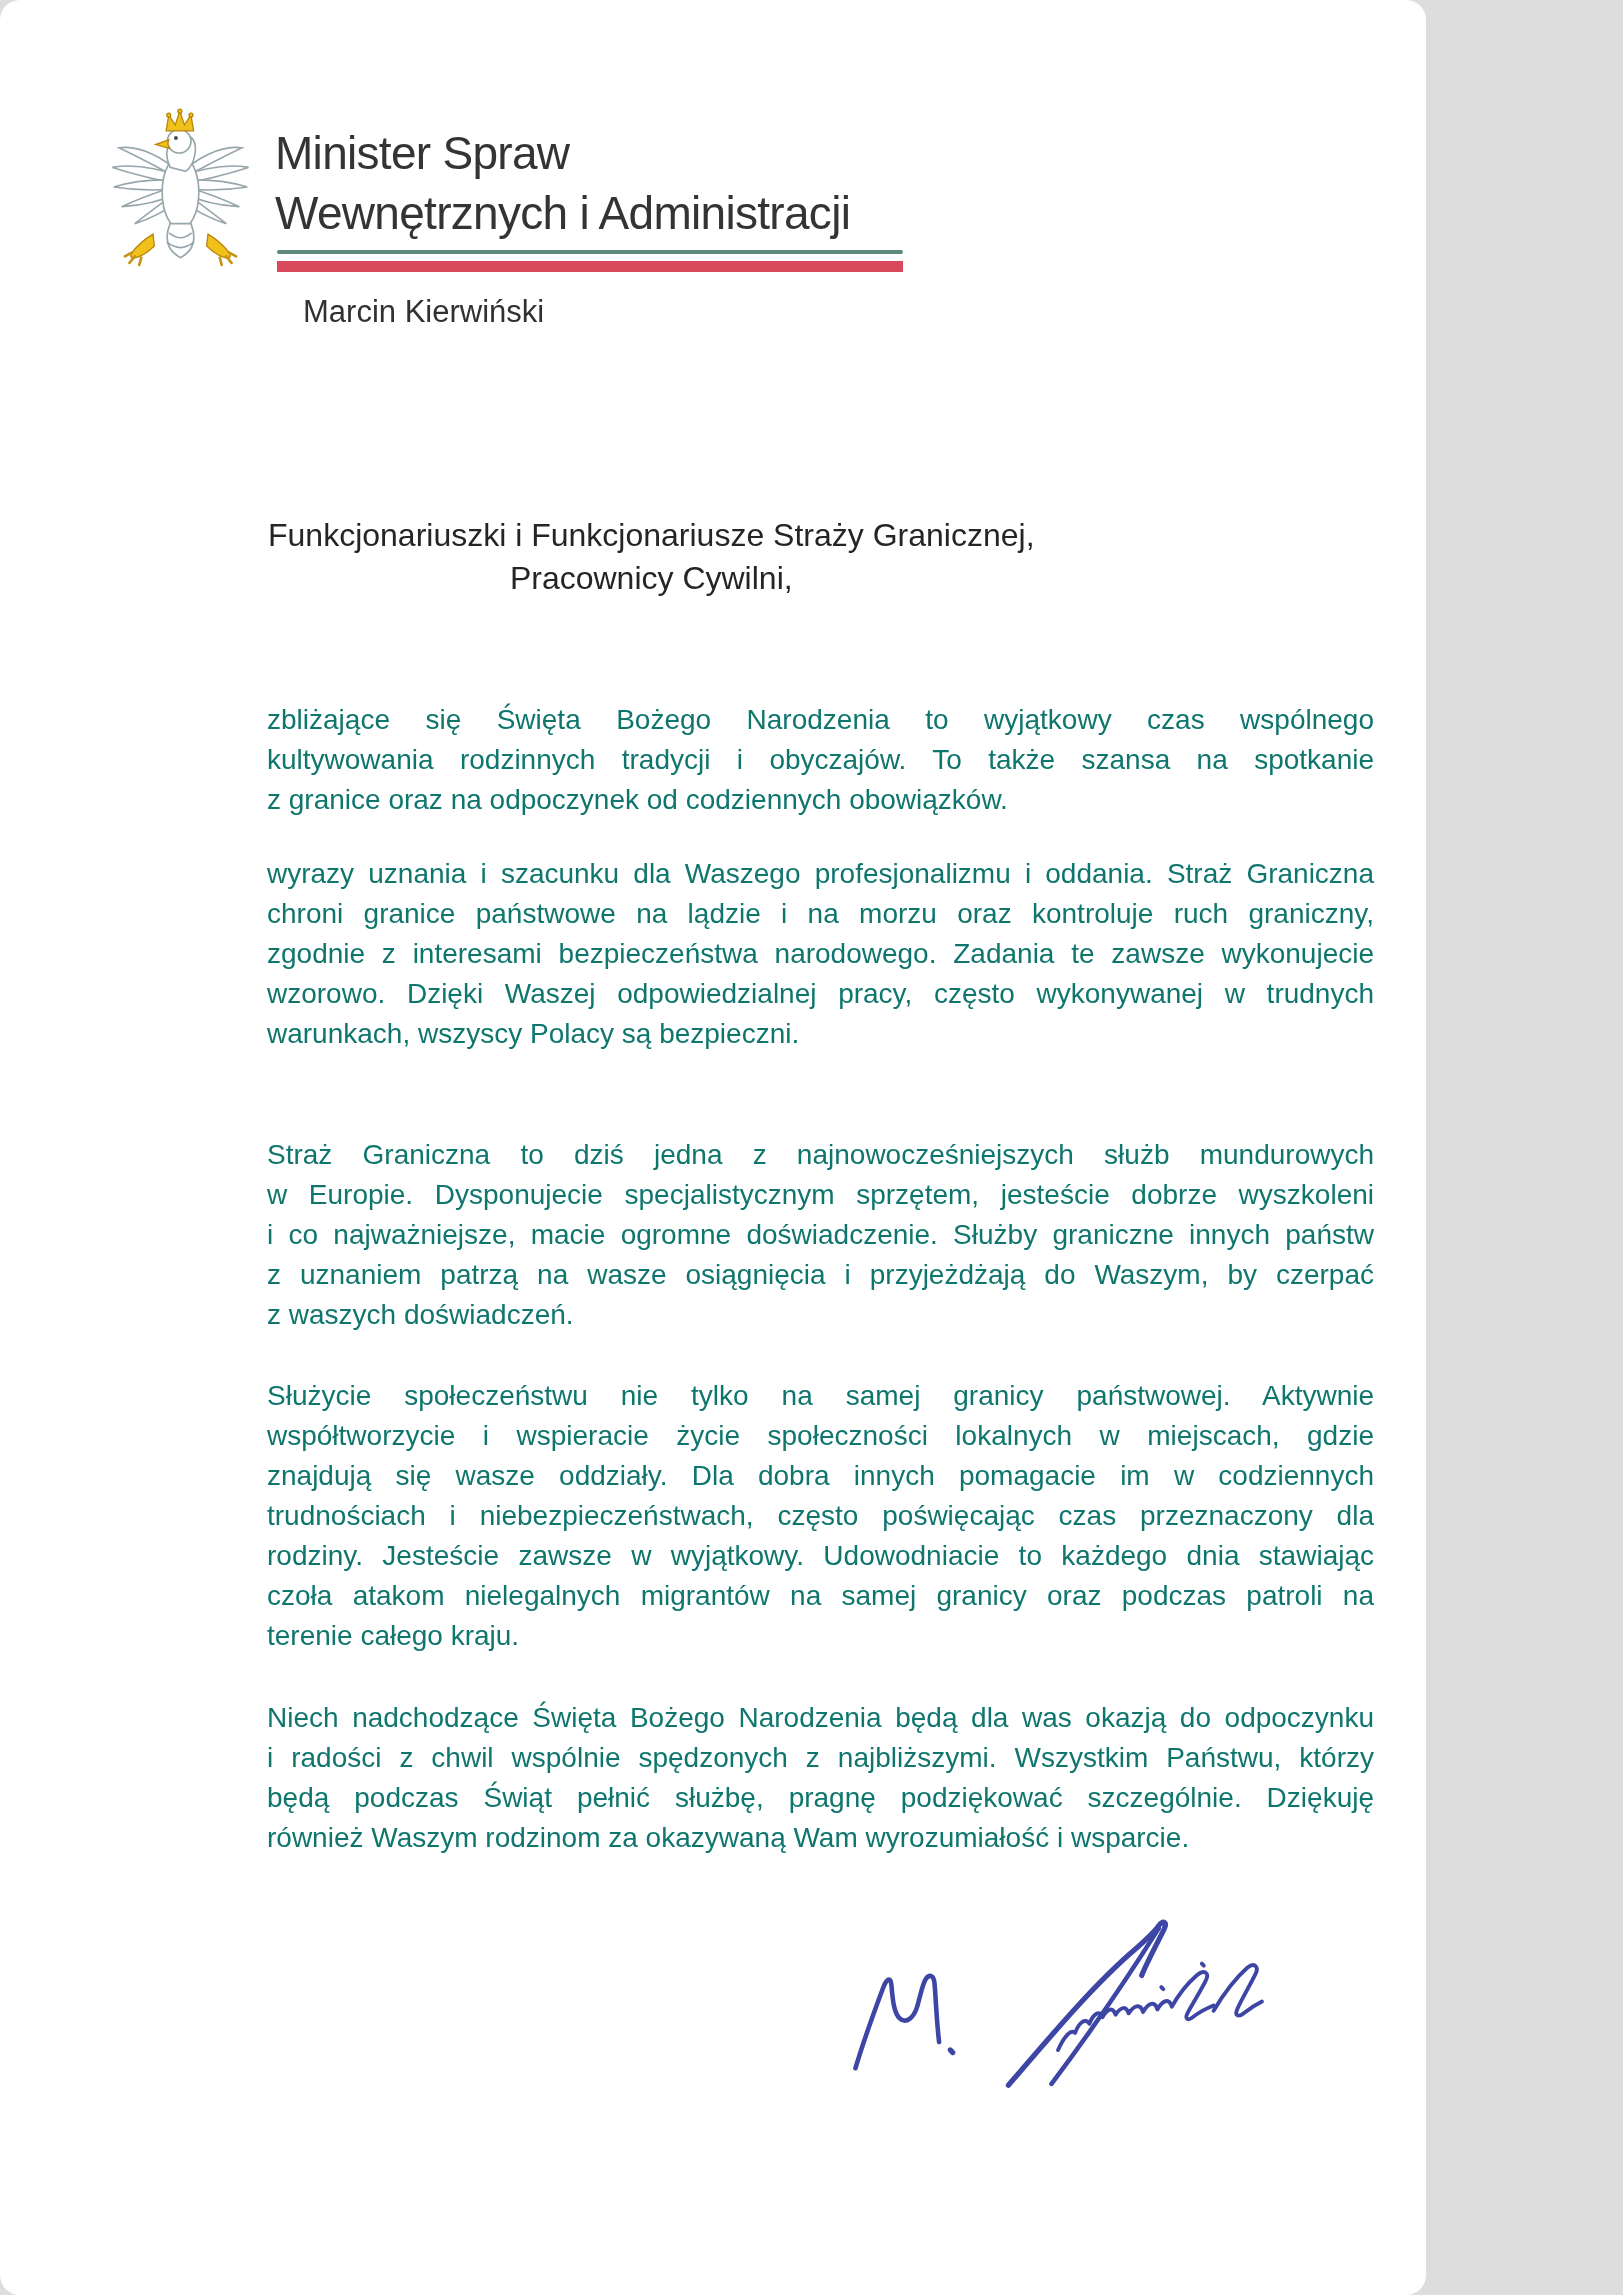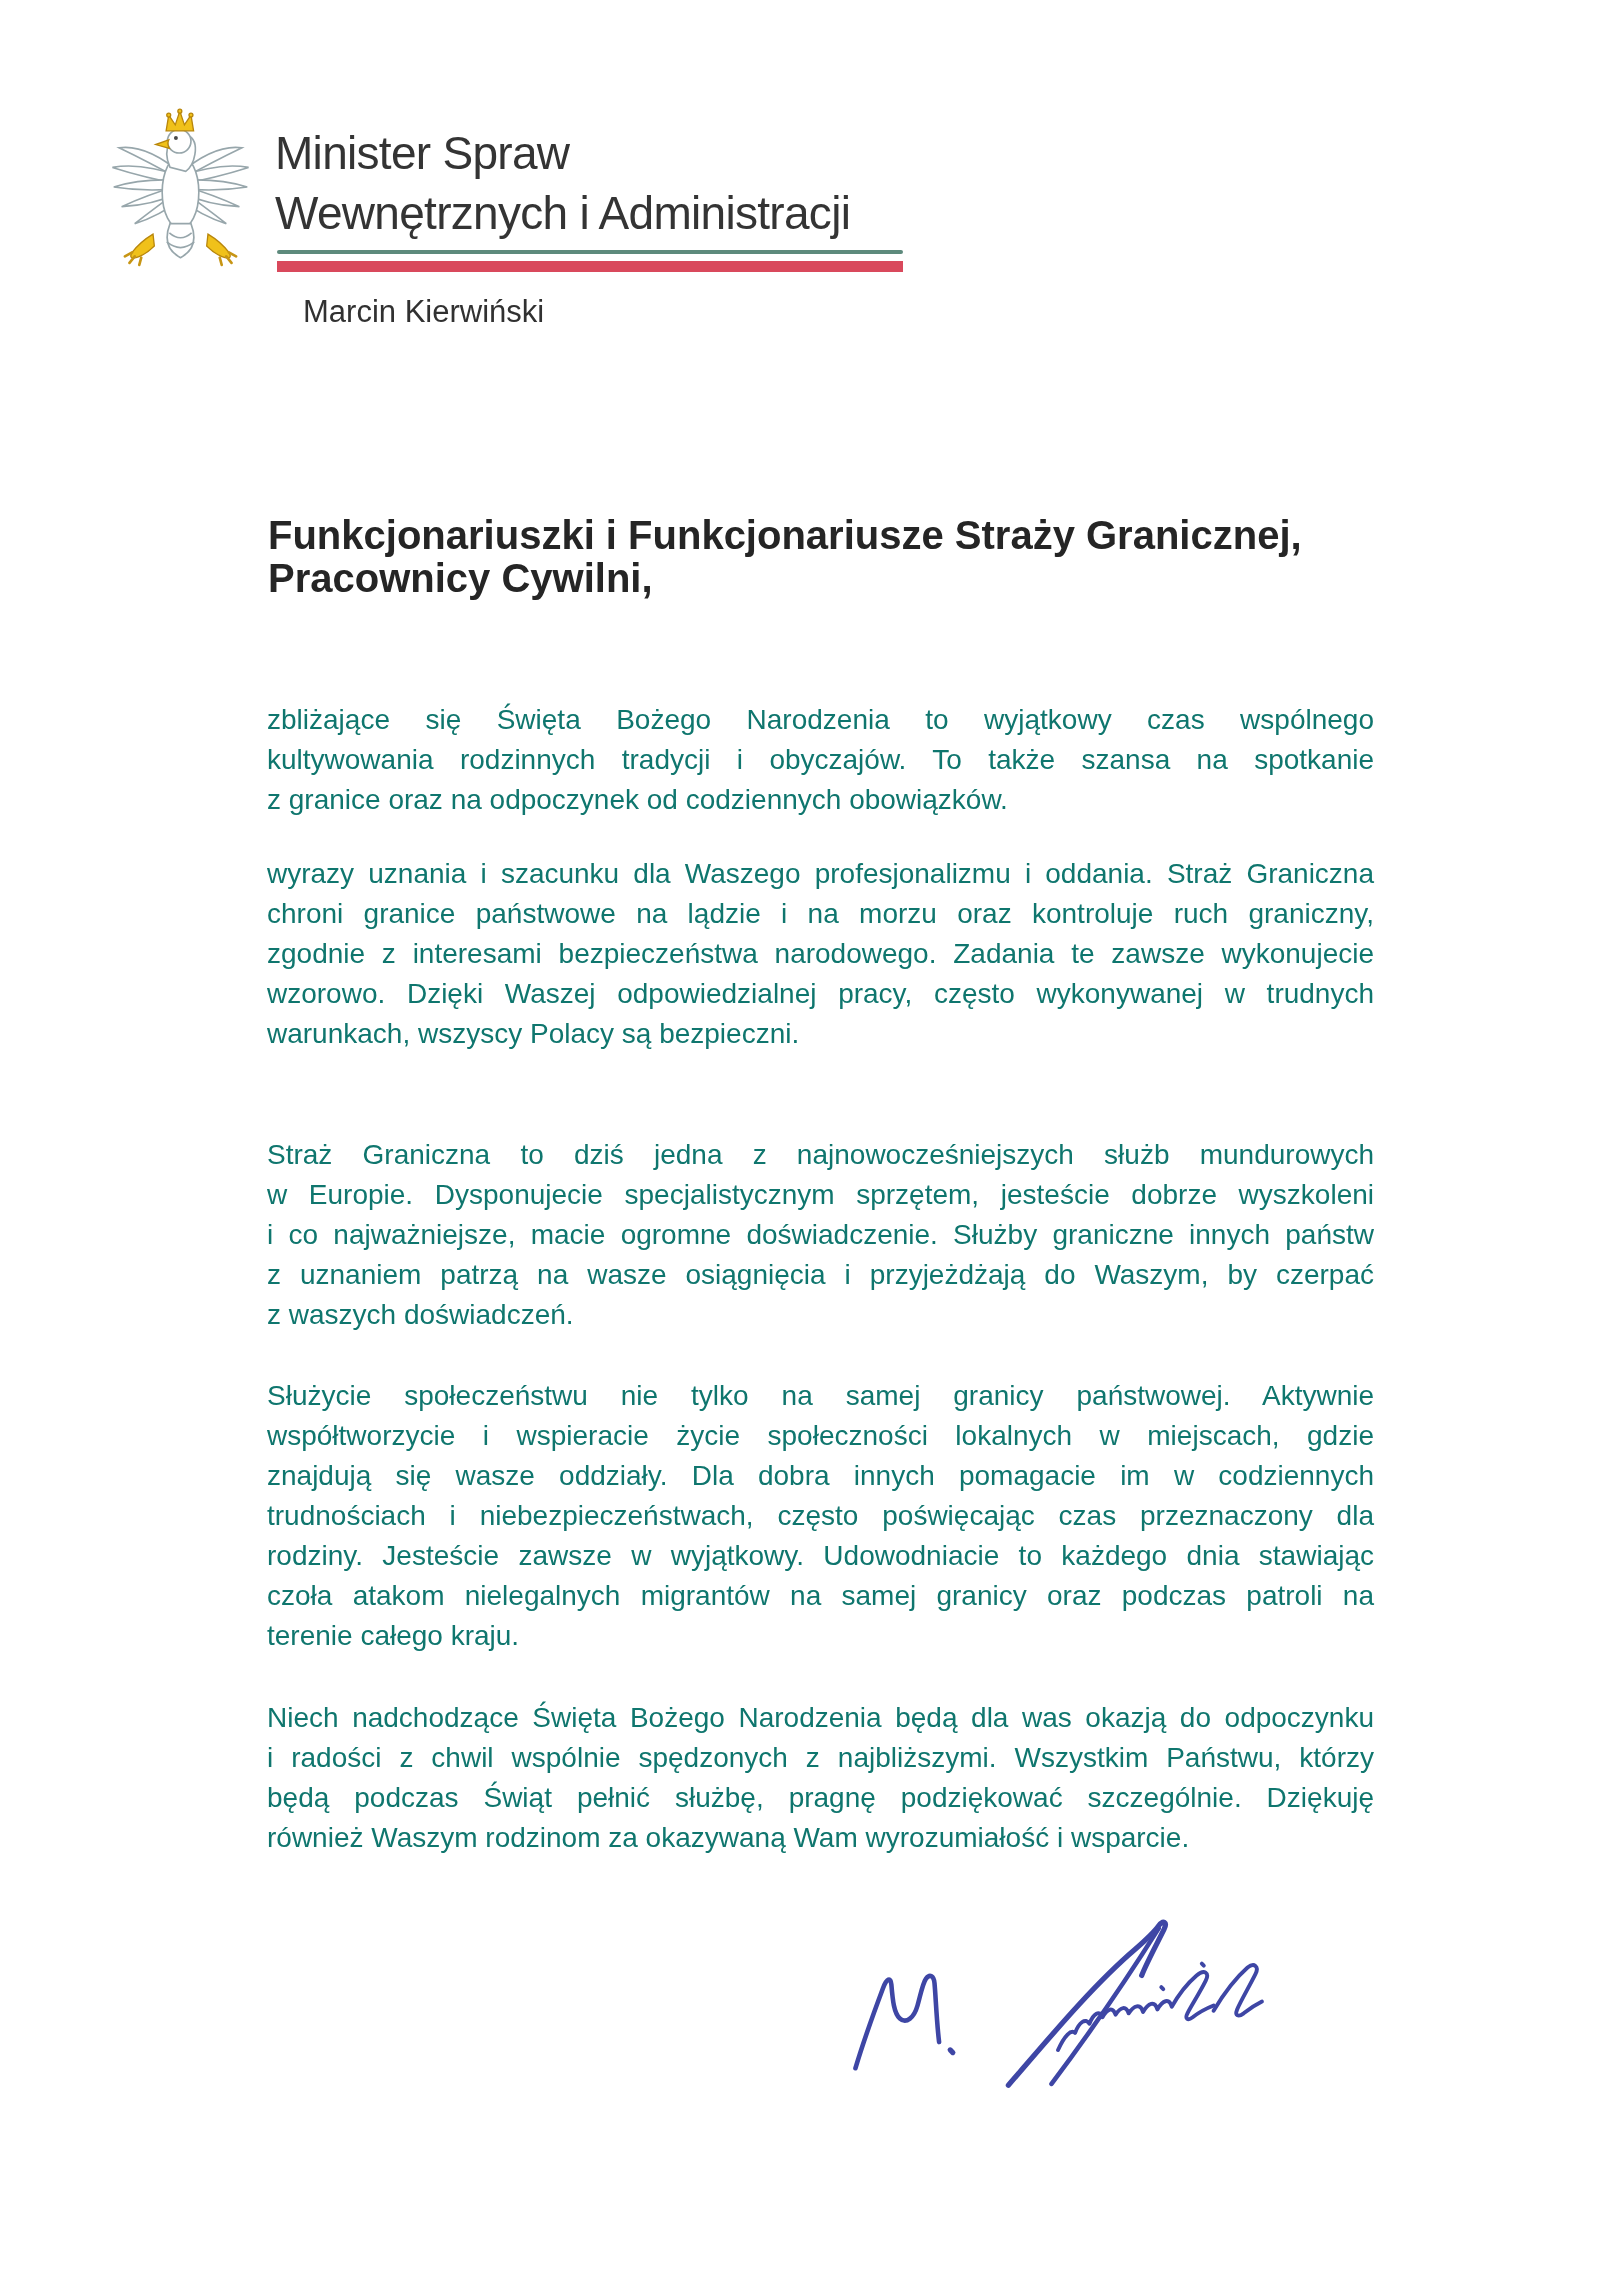--- a/index.html
+++ b/index.html
@@ -1,30 +1,30 @@
 <!DOCTYPE html>
 <html style="font-size:10.5px"><head>
 <meta charset="utf-8">
 <style>
   html,body{margin:0;padding:0;background:#ddd;}
   .page{
-    position:relative;width:1623px;height:2295px;background:#ffffff;
-    font-family:"Liberation Sans","DejaVu Sans",sans-serif;overflow:hidden;
+    position:relative;width:1426px;height:2295px;background:#ffffff;
+    font-family:"Liberation Sans","DejaVu Sans",sans-serif;overflow:hidden;border-radius:20px;
   }
   
   .emblem{position:absolute;left:102px;top:107px;width:157px;height:164px;}
   .ministry-title{position:absolute;left:275px;top:123px;font-size:46px;line-height:60px;
     color:#343434;letter-spacing:-0.7px;font-weight:400;white-space:nowrap;}
   .flag{position:absolute;left:277px;top:250px;width:626px;}
   .flag-white{height:3.9px;background:#5d8a7c;border-radius:2px;}
   .flag-red{margin-top:7.2px;height:11px;background:#d9495c;}
   .minister-name{position:absolute;left:275px;top:294px;font-size:31px;color:#313131;white-space:nowrap;margin-left:28px;}
   
-  .salutation{position:absolute;left:268px;top:514px;font-size:40px;font-weight:700;
-    line-height:43px;color:#252525;white-space:nowrap;}
+  .salutation{position:absolute;left:268px;top:514px;font-size:32px;font-weight:400;
+    line-height:43px;color:#252525;white-space:nowrap;text-align:center;}
   .para{position:absolute;left:267px;width:1107px;font-size:28px;line-height:40px;color:#0f766e;}
   .ln{text-align:justify;text-align-last:justify;text-justify:inter-word;}
   .ln.last{text-align-last:left;}
   #p1{top:700px}#p2{top:854px}#p3{top:1135px}#p4{top:1376px}#p5{top:1698px}
   
   .signature{position:absolute;left:795px;top:1914px;width:530px;height:183px;}
   .signature path{fill:none;stroke:#3e46a5;stroke-linecap:round;stroke-linejoin:round;}
   
   .feather{fill:#ffffff;stroke:#97a6ab;stroke-width:2.5;}
   .gold{fill:#f0c11a;stroke:#b8860b;stroke-width:2;}

